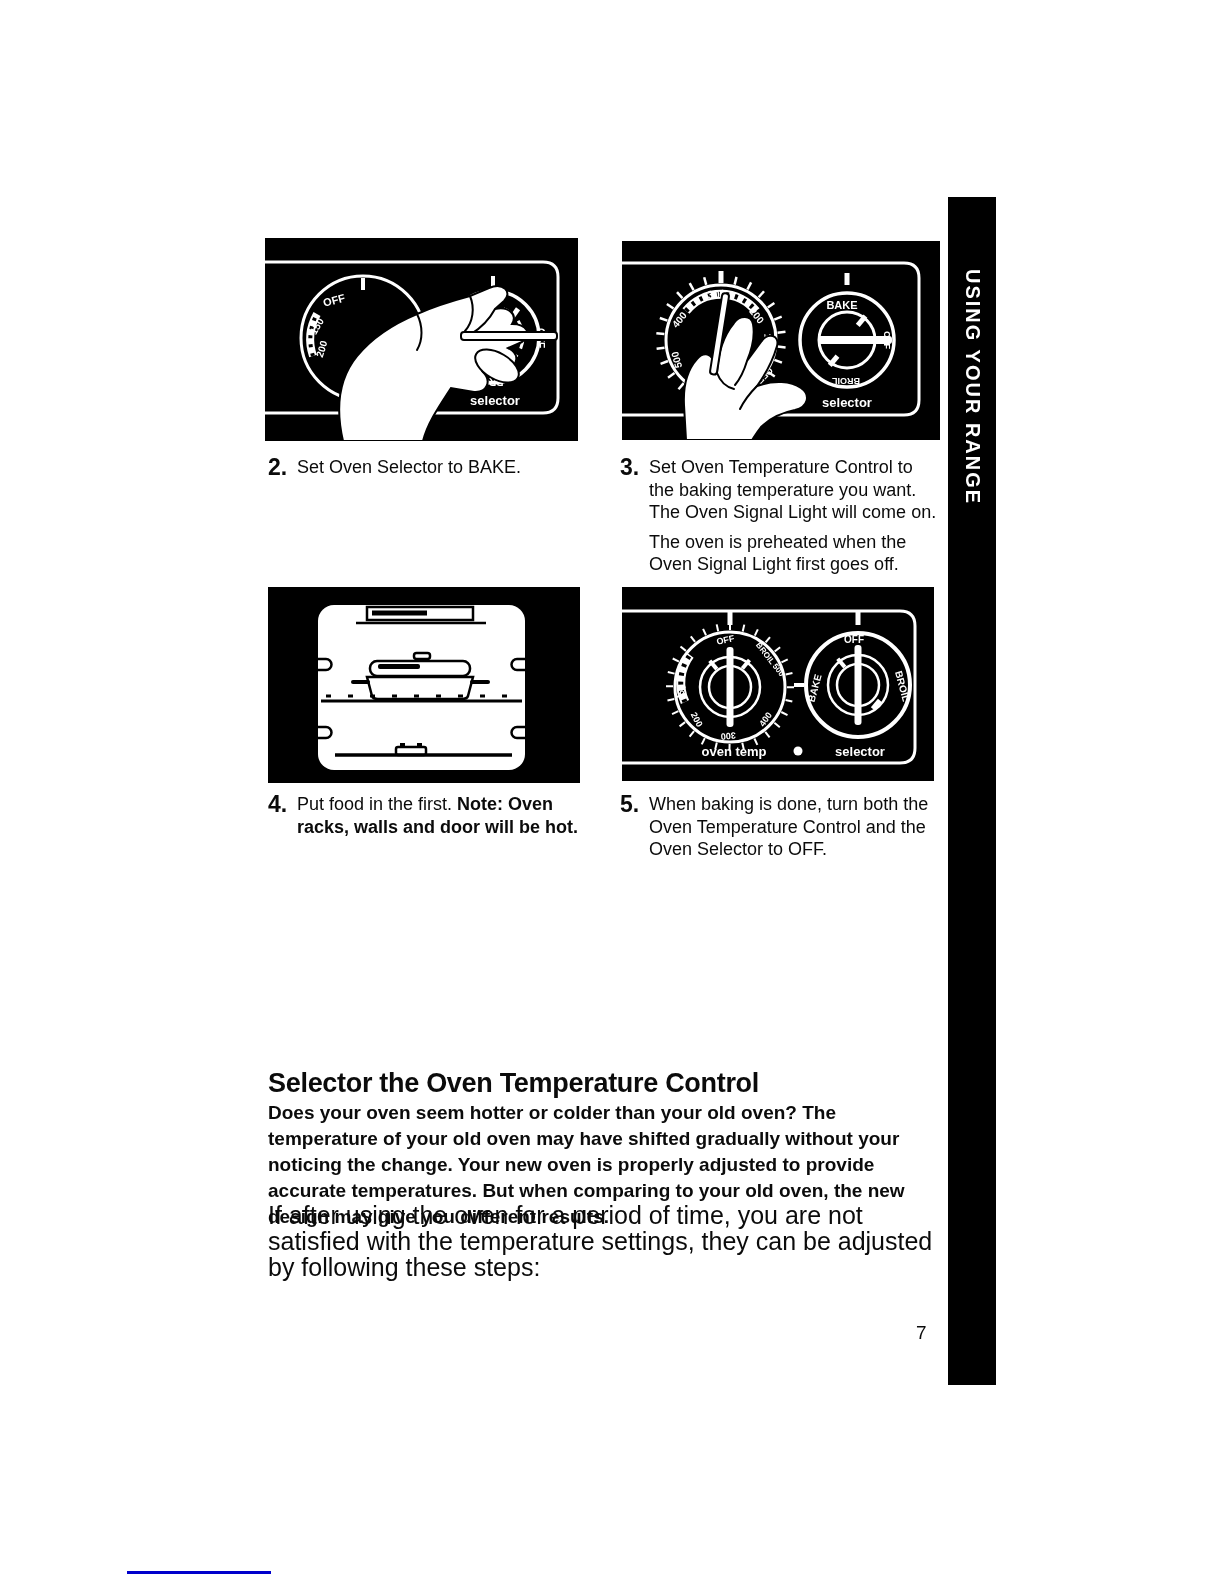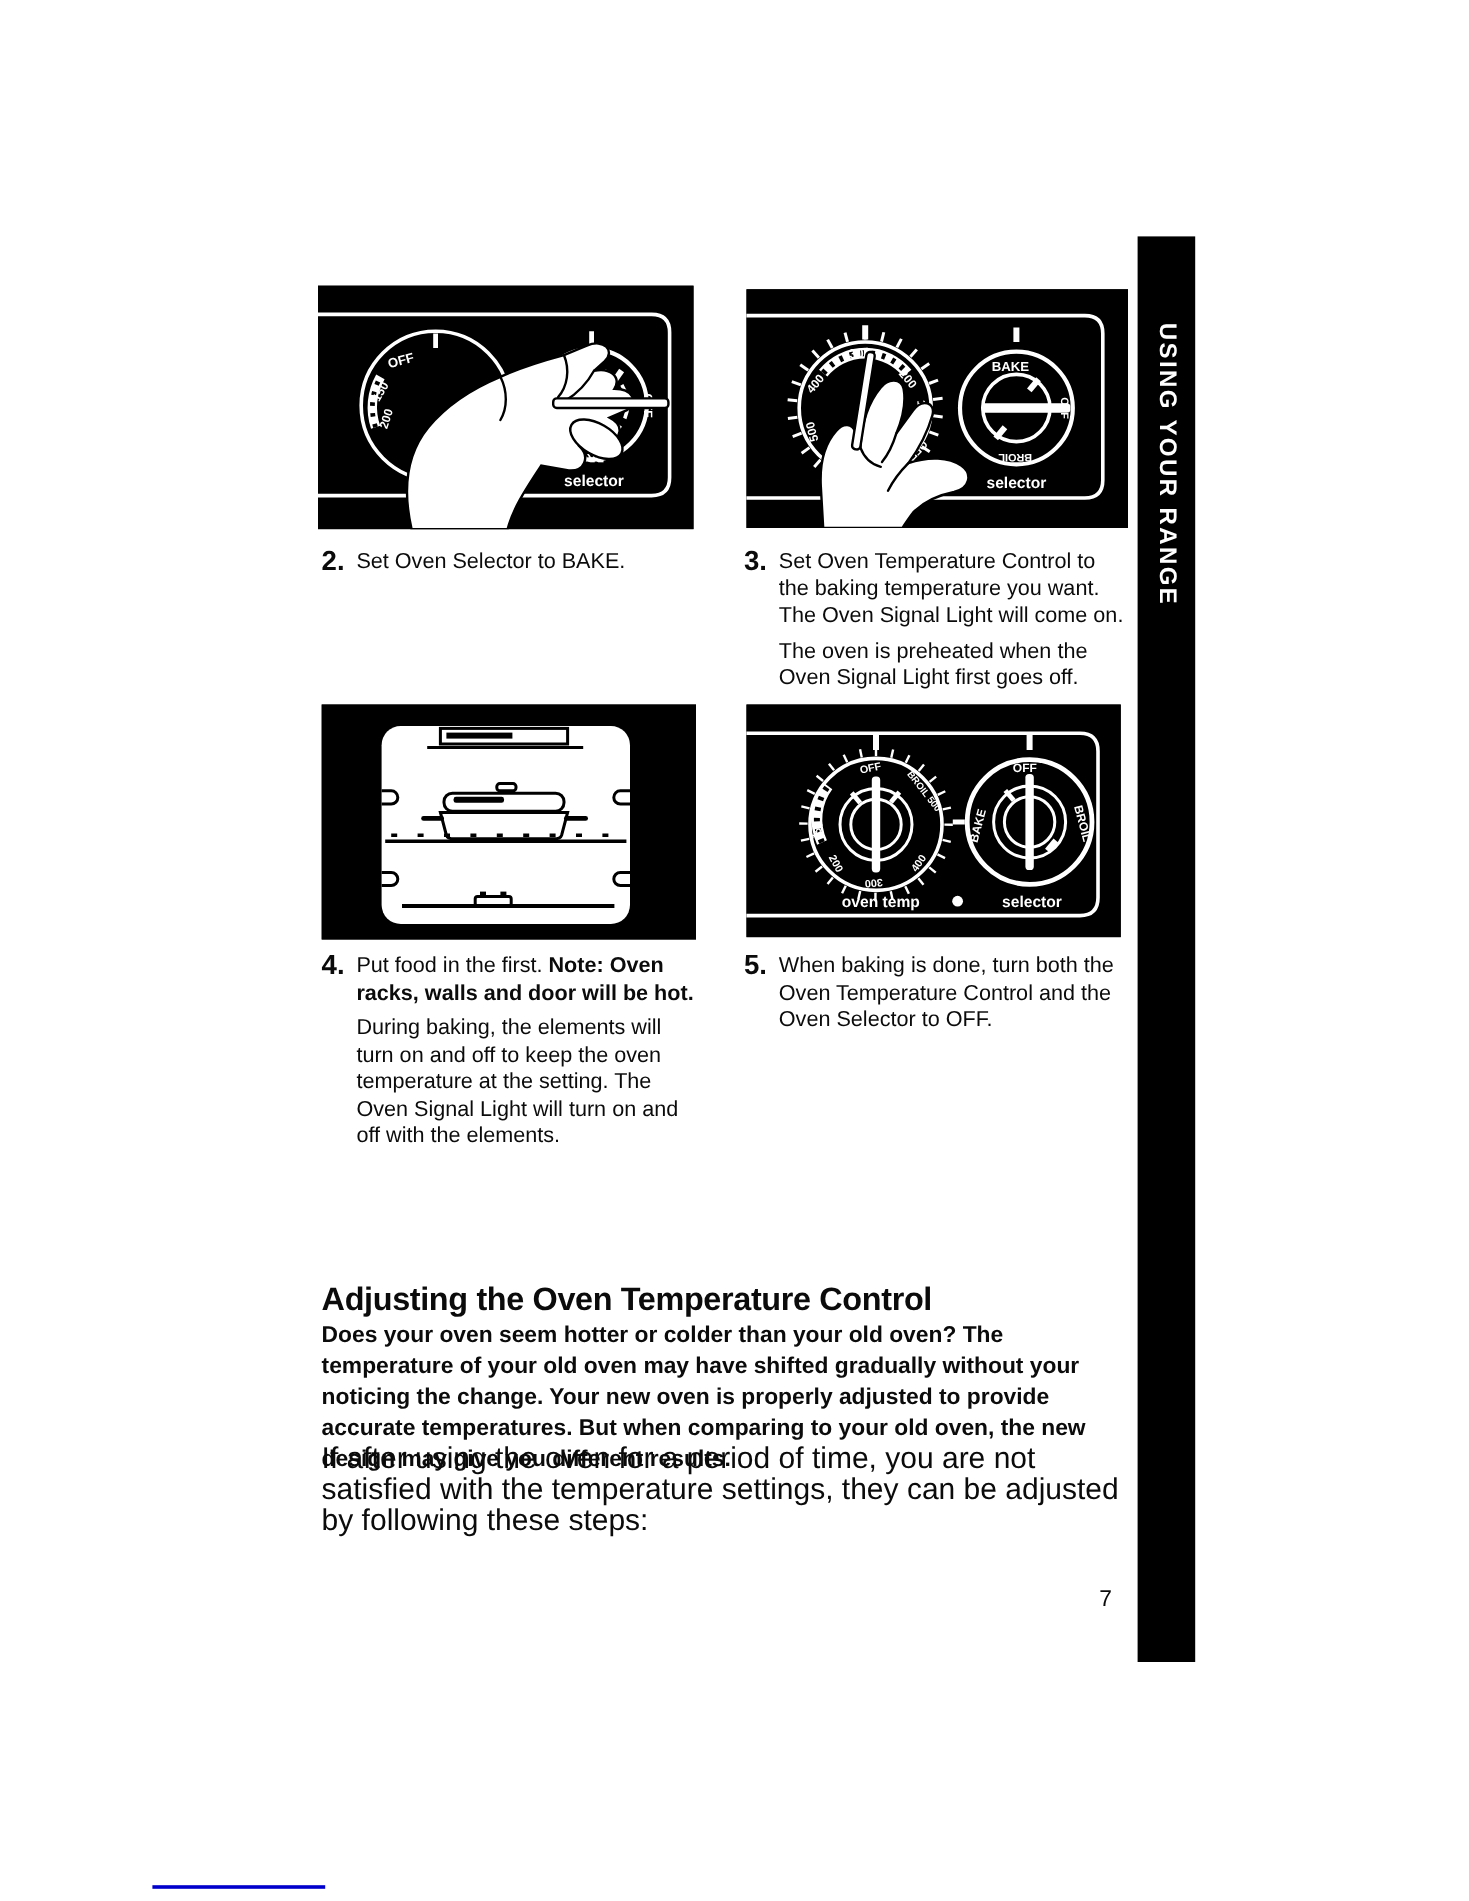--- a/index.html
+++ b/index.html
@@ -299,32 +299,31 @@
   <div class="body">
     <p>Set Oven Temperature Control to the baking temperature you want. The Oven Signal Light will come on.</p>
     <p>The oven is preheated when the Oven Signal Light first goes off.</p>
   </div>
 </div>
 
 <div class="abs step step4">
   <span class="num">4.</span>
   <div class="body">
     <p><span>Put food in the first. </span><span class="b">Note: Oven racks, walls and door will be hot.</span></p>
-    <p>During baking, the elements will turn on and off to keep the oven temperature at the setting. The Oven Signal Light will turn on and off with the elements.</p>
   </div>
 </div>
 
 <div class="abs step step5">
   <span class="num">5.</span>
   <div class="body">
       <p>When baking is done, turn both the Oven Temperature Control and the Oven Selector to OFF.</p>
     </div>
 </div>
 
-<h2 class="abs section-heading" style="margin:0;">Adjusting the Oven Temperature Control</h2>
+<h2 class="abs section-heading" style="margin:0;">Selector the Oven Temperature Control</h2>
 <p class="abs para1" style="margin:0;">Does your oven seem hotter or colder than your old oven? The temperature of your old oven may have shifted gradually without your noticing the change. Your new oven is properly adjusted to provide accurate temperatures. But when comparing to your old oven, the new design may give you different results.</p>
 <p class="abs para2" style="margin:0;">If after using the oven for a period of time, you are not satisfied with the temperature settings, they can be adjusted by following these steps:</p>
 
 <div class="abs side-tab">
   <span class="vtext">USING YOUR RANGE</span>
 </div>
 
 <div class="abs page-number">7</div>
 
 <div class="abs blue-rule"></div>

